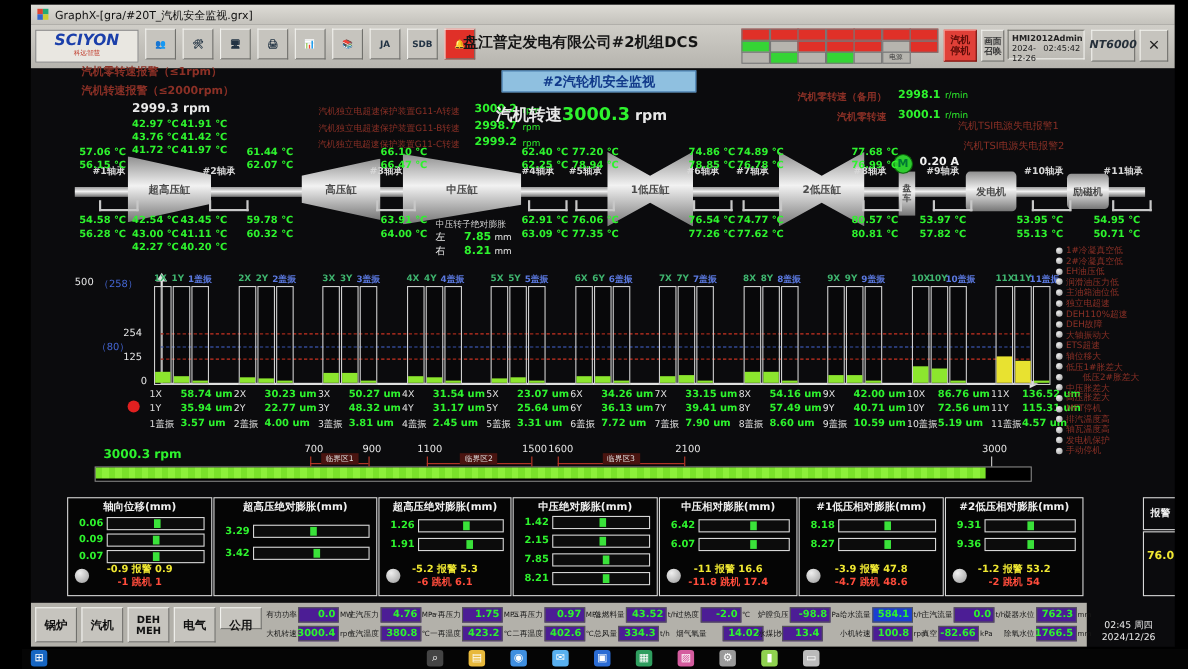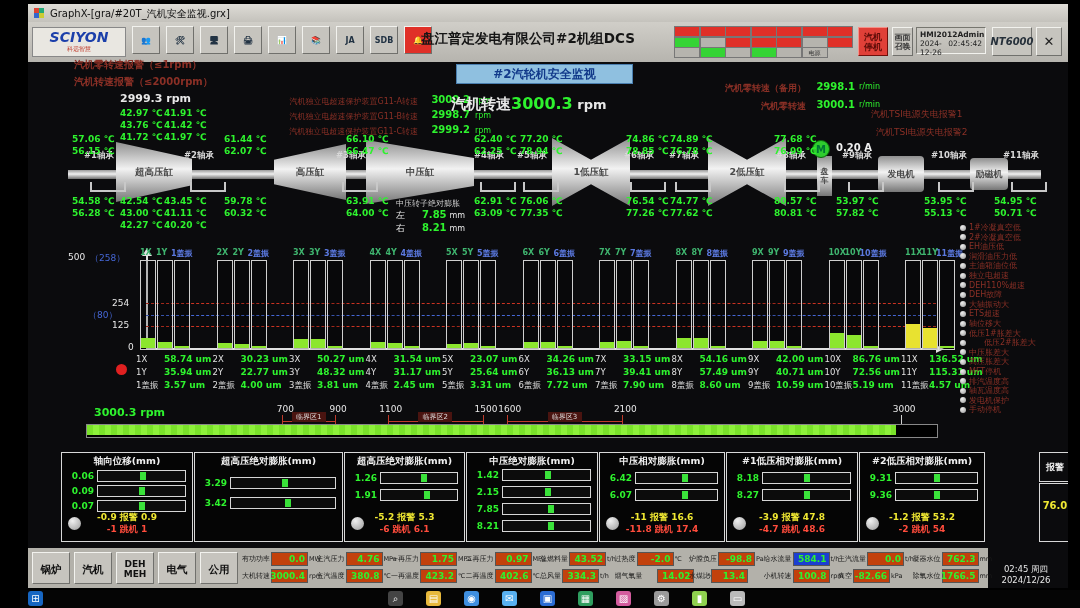--- a/index.html
+++ b/index.html
@@ -17,21 +17,21 @@
   .w{color:#e8e8e8;}
   .cylbody{background:linear-gradient(180deg,#8f8f8f 0%,#f2f2f2 45%,#767676 100%);}
   .gauge{position:relative;height:10px;border:1px solid #d6d6d6;background:#0c0c0c;}
   .gauge i{position:absolute;top:1px;width:6px;height:8px;background:#3ae23a;}
   .panel{position:absolute;top:448px;height:88px;border:1px solid #d8d8d8;background:#050505;}
   .ptitle{position:absolute;left:0;top:2px;width:100%;text-align:center;color:#f0f0f0;
     font-weight:bold;font-size:9.5px;}
   .circle{position:absolute;width:13px;height:13px;border-radius:50%;
     background:radial-gradient(circle at 35% 30%,#f0f0f0,#9a9a9a);}
   .alarmln{position:absolute;width:100%;text-align:center;font-weight:bold;font-size:9px;}
-  .cell{border:1px solid #555;background:#c2410c;height:12px;display:flex;align-items:center;
+  .cell{border:1px solid #555;background:#4c1d95;height:12px;display:flex;align-items:center;
     justify-content:flex-end;padding-right:2px;font-weight:bold;font-size:9px;color:#2ef32e;}
   .dashR{position:absolute;border-top:1px dashed #cc3322;height:0;}
   .dashB{position:absolute;border-top:1px dashed #4668d8;height:0;}
   .barbox{position:absolute;border:1px solid #cfcfcf;background:rgba(0,0,0,.2);}
   #taskbar{position:absolute;left:20px;top:590px;width:1060px;height:18px;background:#050505;}
   .ticon{width:15px;height:15px;border-radius:3px;display:flex;align-items:center;
     justify-content:center;font-size:10px;line-height:1;}
 </style>
 </head>
 <body>
@@ -680,21 +680,21 @@
         <div style="font-size: 8px; color: rgb(139, 48, 38); white-space: nowrap;">手动停机</div>
       </div>
     </div>
 
   <div id="bottombar" class="abs" style="left:0;top:544px;width:960px;height:40px;background:#b3b1aa;">
       <div class="tbtn" style="position: absolute; left: 4px; top: 4px; width: 38px; height: 32px; white-space: pre-line; line-height: 32px; text-align: center; font-size: 10.5px; font-weight: bold; color: rgb(17, 17, 17); padding-top: 0px; box-sizing: border-box; display: block;">锅炉</div>
       <div class="tbtn" style="position: absolute; left: 46px; top: 4px; width: 38px; height: 32px; white-space: pre-line; line-height: 32px; text-align: center; font-size: 10.5px; font-weight: bold; color: rgb(17, 17, 17); padding-top: 0px; box-sizing: border-box; display: block;">汽机</div>
       <div class="tbtn" style="position: absolute; left: 88px; top: 4px; width: 38px; height: 32px; white-space: pre-line; line-height: 10px; text-align: center; font-size: 9px; font-weight: bold; color: rgb(17, 17, 17); padding-top: 6px; box-sizing: border-box; display: block;">DEH
 MEH</div>
       <div class="tbtn" style="position: absolute; left: 130px; top: 4px; width: 38px; height: 32px; white-space: pre-line; line-height: 32px; text-align: center; font-size: 10.5px; font-weight: bold; color: rgb(17, 17, 17); padding-top: 0px; box-sizing: border-box; display: block;">电气</div>
-      <div class="tbtn" style="position: absolute; left: 172px; top: 4px; width: 38px; height: 32px; white-space: pre-line; line-height: 32px; text-align: center; font-size: 10.5px; font-weight: bold; color: rgb(17, 17, 17); padding-top: 0px; box-sizing: border-box; display: block;">公用</div>
+      <div class="tbtn" style="position: absolute; left: 172px; top: 4px; width: 38px; height: 20px; white-space: pre-line; line-height: 32px; text-align: center; font-size: 10.5px; font-weight: bold; color: rgb(17, 17, 17); padding-top: 0px; box-sizing: border-box; display: block;">公用</div>
       <div style="position: absolute; left: 214px; top: 4px; width: 74px; display: flex; align-items: center; gap: 1px;">
         <div style="font-size: 7px; color: rgb(26, 26, 26); flex: 0 0 auto; max-width: 30px; overflow: hidden; white-space: nowrap;">有功功率</div>
         <div class="cell" style="width: 33px; flex: 0 0 auto;">0.0</div>
         <div style="font-size: 6.5px; color: rgb(26, 26, 26); flex: 0 0 auto;">MW</div>
       </div>
       <div style="position: absolute; left: 288.5px; top: 4px; width: 74px; display: flex; align-items: center; gap: 1px;">
         <div style="font-size: 7px; color: rgb(26, 26, 26); flex: 0 0 auto; max-width: 30px; overflow: hidden; white-space: nowrap;">主汽压力</div>
         <div class="cell" style="width: 33px; flex: 0 0 auto;">4.76</div>
         <div style="font-size: 6.5px; color: rgb(26, 26, 26); flex: 0 0 auto;">MPa</div>
       </div>

